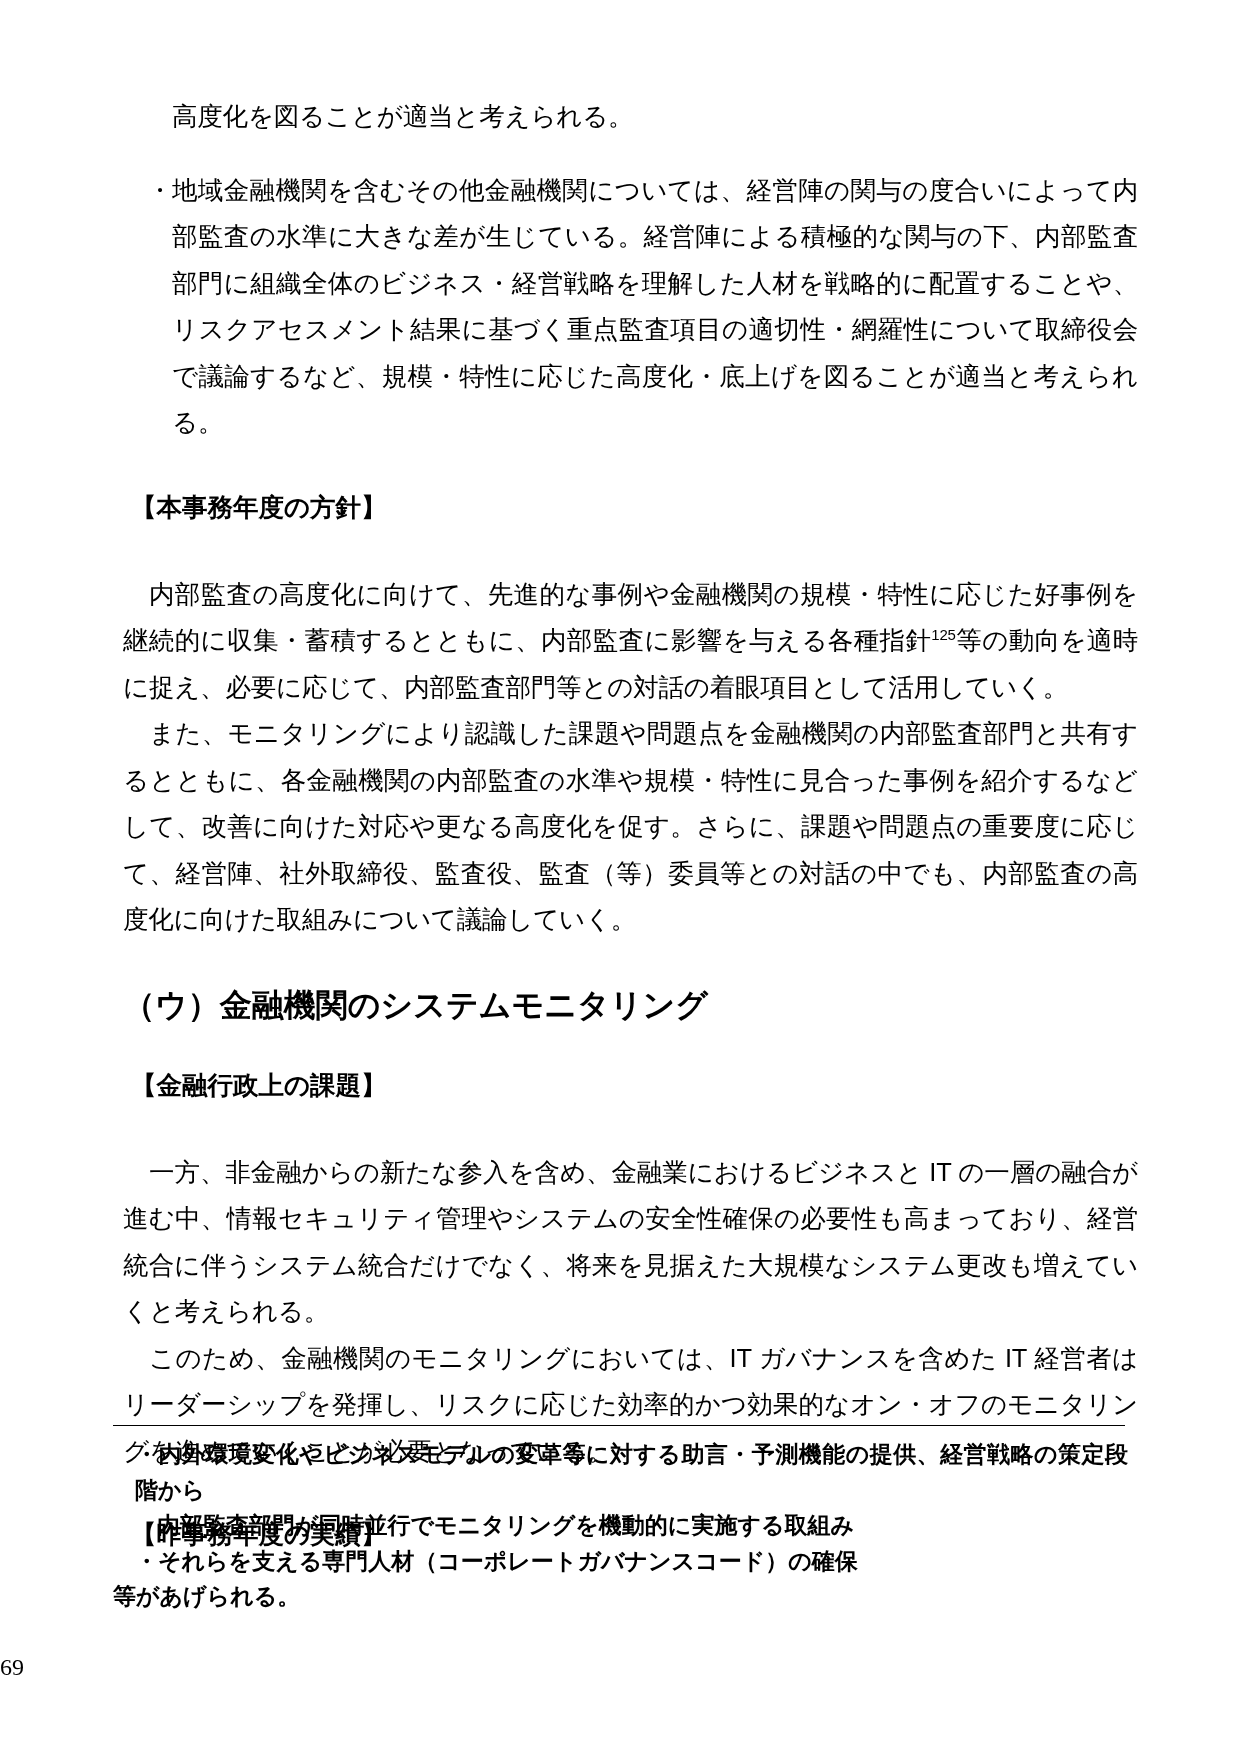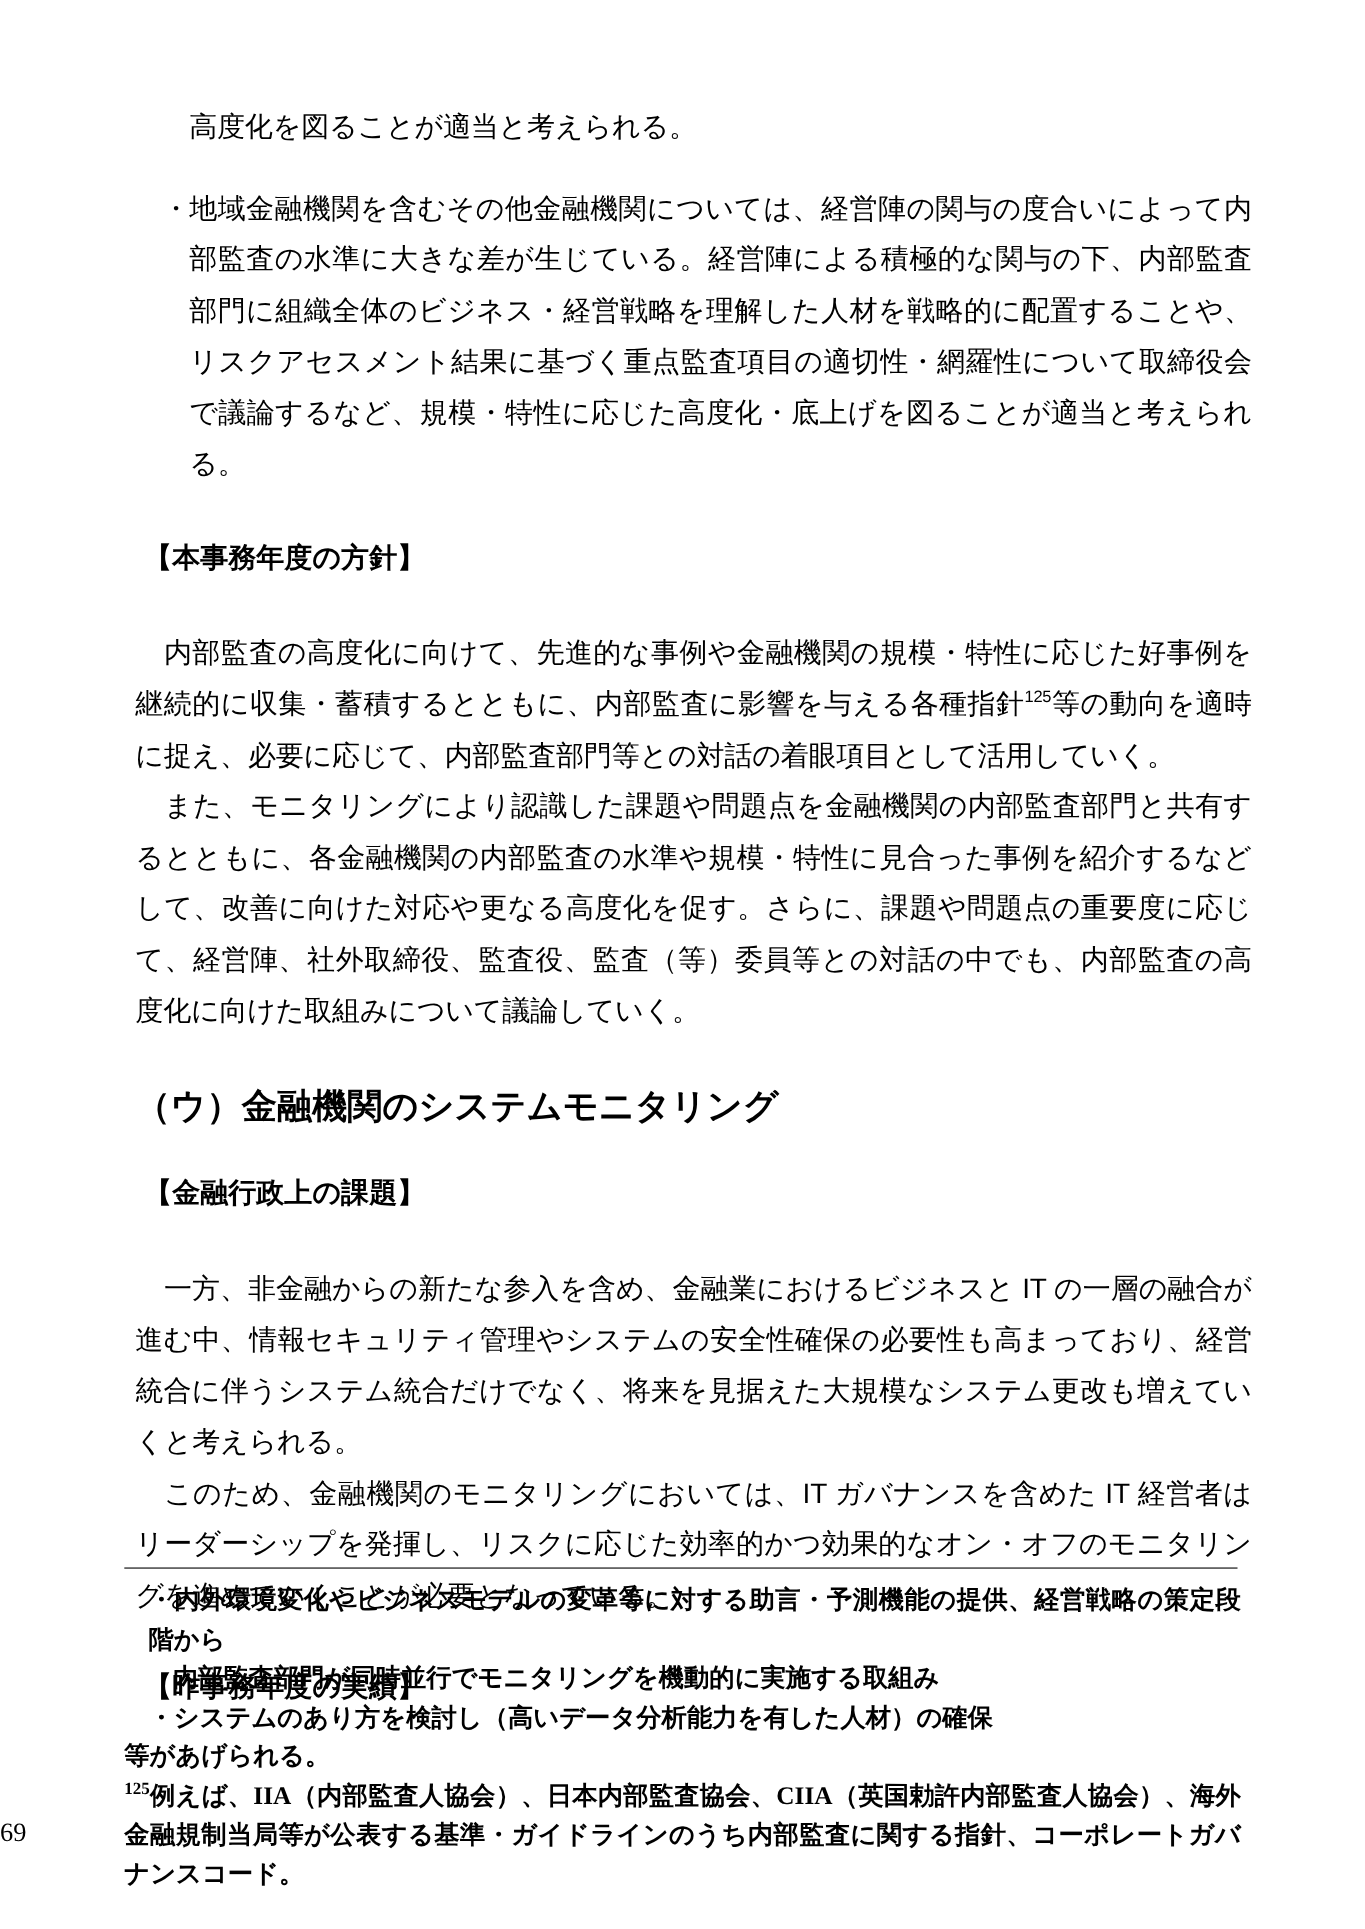--- a/index.html
+++ b/index.html
@@ -174,22 +174,19 @@
 
     <div style="height:40px"></div>
     <p class="heading-bracket">【昨事務年度の実績】</p>
   </div>
 
   <div class="footnote-rule"></div>
 
   <div class="footnote-block">
     <p class="fn-line fn-bullet">・内外環境変化やビジネスモデルの変革等に対する助言・予測機能の提供、経営戦略の策定段階から</p>
     <p class="fn-line fn-sub">内部監査部門が同時並行でモニタリングを機動的に実施する取組み</p>
-    <p class="fn-line fn-bullet">・システムのあり方を検討し（高いデータ分析能力を有した人材）の確保</p>
+    <p class="fn-line fn-bullet">・それらを支える専門人材（コーポレートガバナンスコード）の確保</p>
     <p class="fn-line fn-flush">等があげられる。</p>
-    <p class="fn-line fn-note">
-      <span class="marker">125</span><span>例えば、IIA（内部監査人協会）、日本内部監査協会、CIIA（英国勅許内部監査人協会）、海外金融規制当局等が公表する基準・ガイドラインのうち内部監査に関する指針、コーポレートガバナンスコード。</span>
-    </p>
   </div>
 
   <div class="page-number">69</div>
 
 </div>
 
 </body></html>

